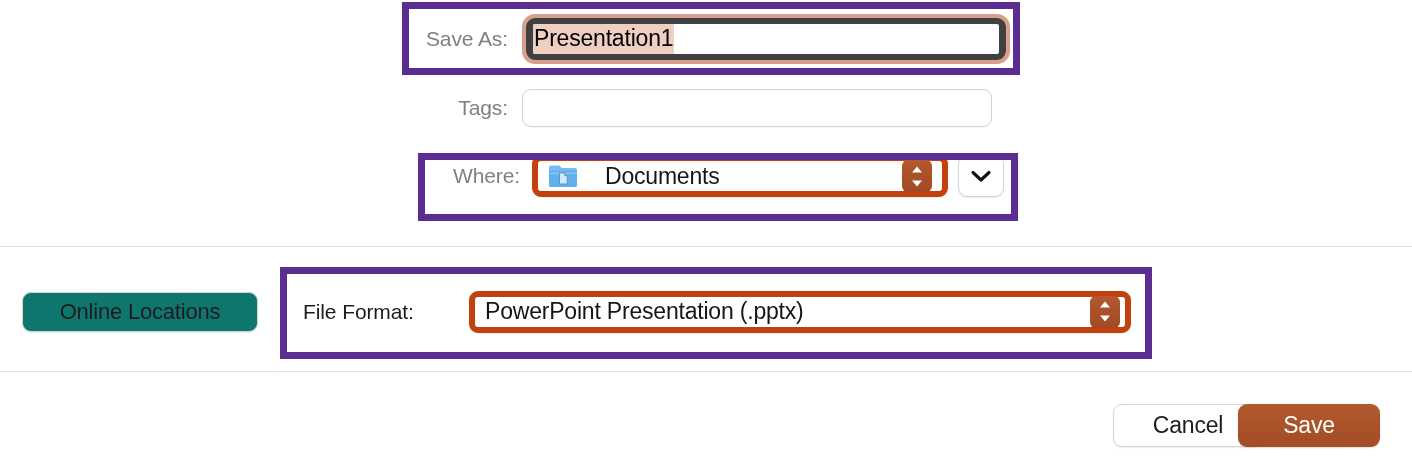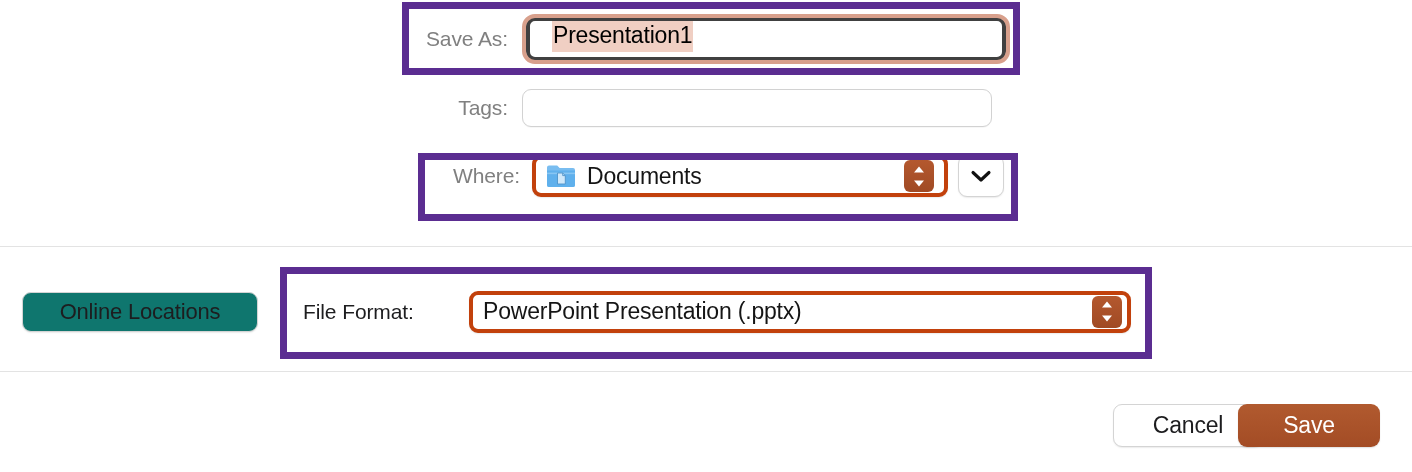--- a/index.html
+++ b/index.html
@@ -83,26 +83,26 @@
     bottom: -3px;
     border: 4px solid #d8a08c;
     border-radius: 13px;
     box-sizing: border-box;
     pointer-events: none;
   }
   .text-input {
     position: absolute;
     inset: 0;
     background: #ffffff;
-    border: 4px solid #404040;
-    border-radius: 9px;
-    box-sizing: border-box;
-    display: flex;
-    align-items: flex-start;
-    padding: 0 22px;
+    border: 7px solid #404040;
+    border-radius: 9px;
+    box-sizing: border-box;
+    display: flex;
+    align-items: center;
+    padding: 0 0;
     overflow: hidden;
   }
   .sel-text {
     font-size: 23px;
     color: #000000;
     background: #f0cfc3;
     letter-spacing: -0.2px;
     white-space: nowrap;
     padding: 2px 1px 3px 1px;
     line-height: 1.12;
@@ -138,27 +138,28 @@
     width: 572px;
     height: 46px;
   }
   #where-label { width: 88px; margin-right: 12px; }
 
   .popup-button {
     position: relative;
     flex: 1;
     height: 42px;
     background: #ffffff;
-    border: 4px solid #c2410c;
+    border: 6px solid #c2410c;
     border-radius: 9px;
     box-sizing: border-box;
     display: flex;
     align-items: center;
     padding: 0 10px;
     box-shadow: 0 1px 1.5px rgba(0,0,0,0.08);
+    gap: 16px;
   }
   .popup-value {
     font-size: 23px;
     color: #151515;
     letter-spacing: -0.2px;
     white-space: nowrap;
     flex: 1;
     overflow: hidden;
   }
 

